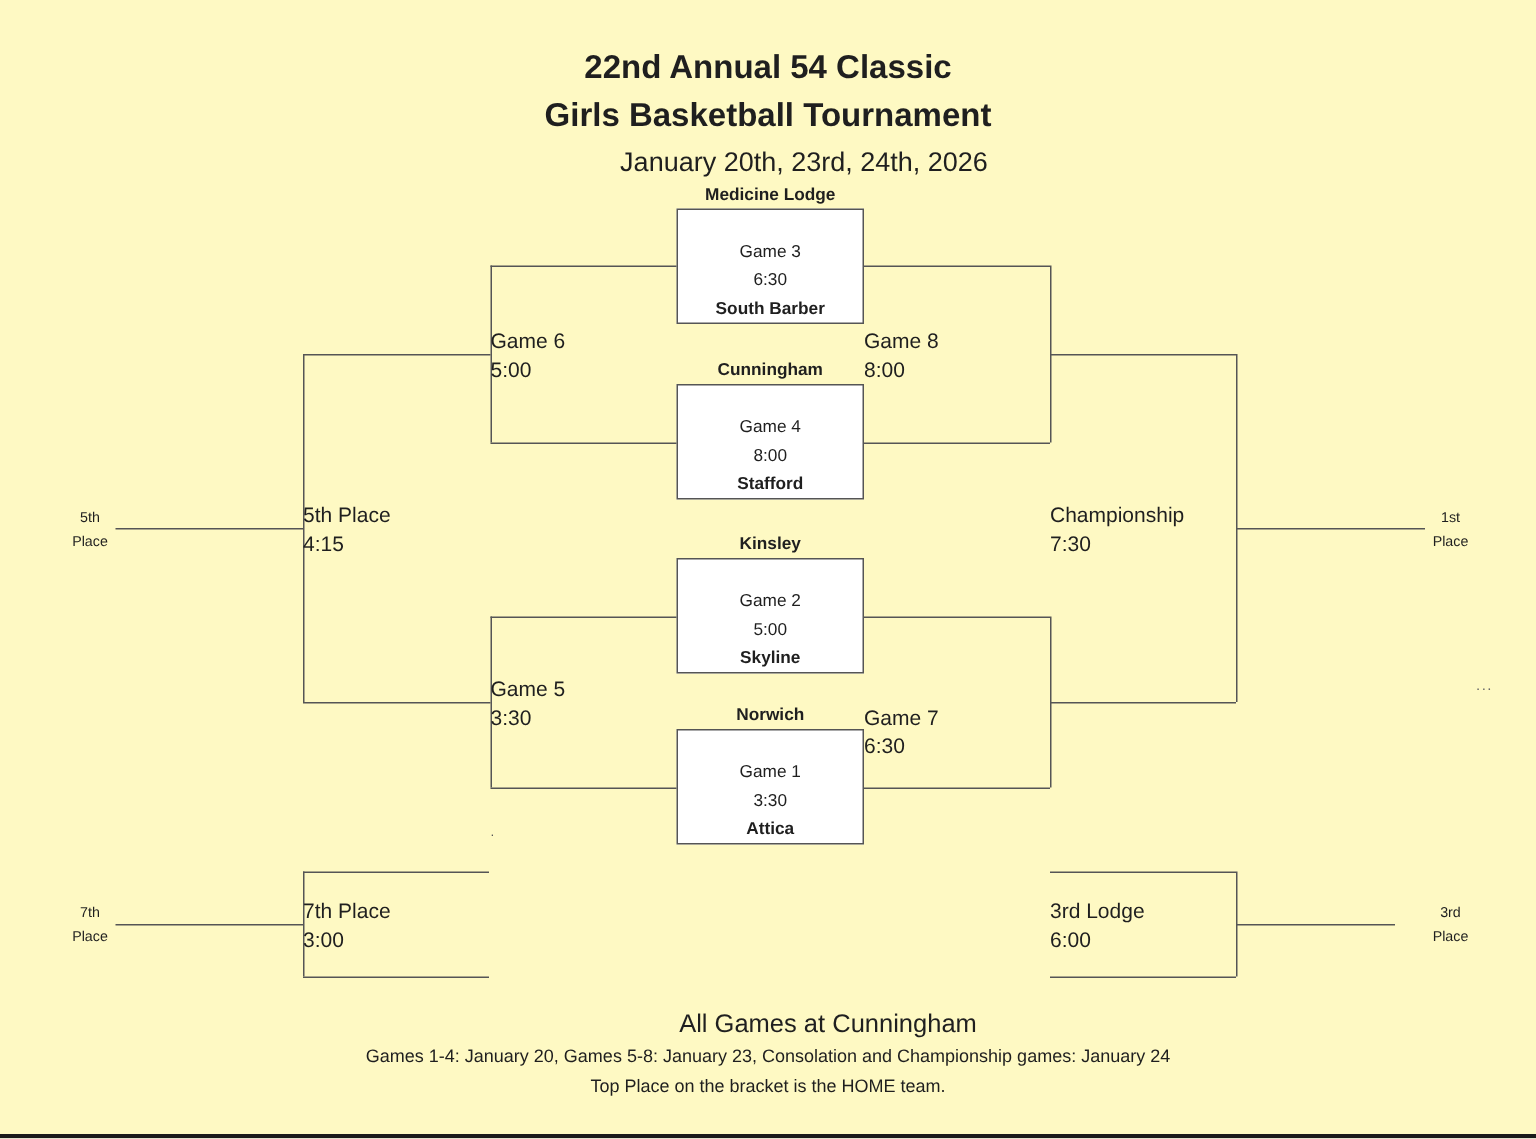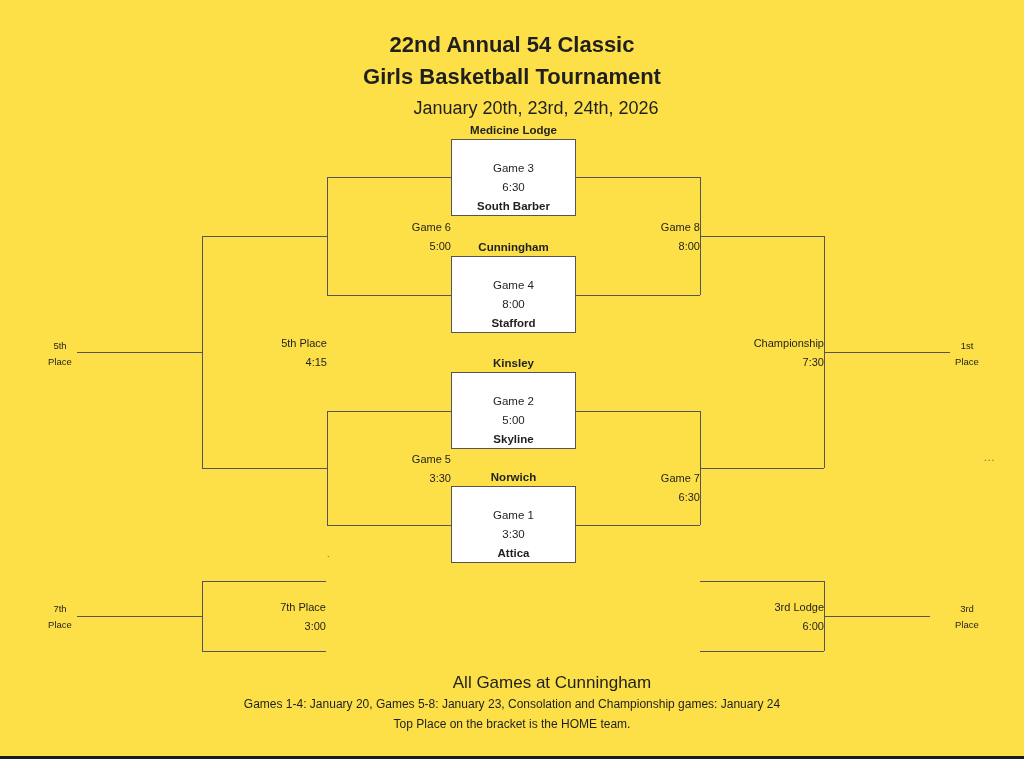--- a/index.html
+++ b/index.html
@@ -1,29 +1,29 @@
 <!DOCTYPE html>
 <html><head>
 <meta charset="utf-8">
 <style>
   html,body{margin:0;padding:0;background:#fff;}
   .page{
-    position:relative;width:1024px;height:759px;background:#fde047;overflow:hidden;
+    position:relative;width:1024px;height:759px;background:#fef9c3;overflow:hidden;
     font-family:"Liberation Sans",sans-serif;color:#1f1f1f;
   }
   .hline{position:absolute;height:1px;background:#555;}
   .vline{position:absolute;width:1px;background:#555;}
   .title{position:absolute;left:0;width:1024px;text-align:center;font-weight:bold;font-size:22px;line-height:26px;}
   .dates{position:absolute;left:0;width:1024px;text-align:center;font-size:18px;line-height:22px;}
   .gbox{position:absolute;width:125px;height:77px;border:1px solid #555;background:#fff;box-sizing:border-box;}
   .gbox .inner{padding-top:19px;text-align:center;font-size:11.5px;line-height:19px;}
   .team-above{position:absolute;left:-20px;right:-20px;bottom:100%;margin-bottom:3px;text-align:center;
     font-size:11.5px;font-weight:bold;line-height:14px;}
   .team-in{font-weight:bold;}
-  .rlabel{position:absolute;text-align:right;font-size:11px;line-height:19px;}
+  .rlabel{position:absolute;text-align:left;font-size:14px;line-height:19px;}
   .elabel{position:absolute;width:60px;text-align:center;font-size:9.5px;line-height:16px;}
   .venue{position:absolute;left:0;width:1024px;text-align:center;font-size:17px;line-height:19px;}
   .note{position:absolute;left:0;width:1024px;text-align:center;font-size:12px;line-height:14px;}
   .dot{position:absolute;font-size:9px;color:#555;}
   .ellipsis{position:absolute;font-size:10px;color:#666;letter-spacing:1px;}
   .bottom-bar{position:absolute;left:0;top:756px;width:1024px;height:3px;background:#1a1a1a;}
 </style>
 </head>
 <body>
 

